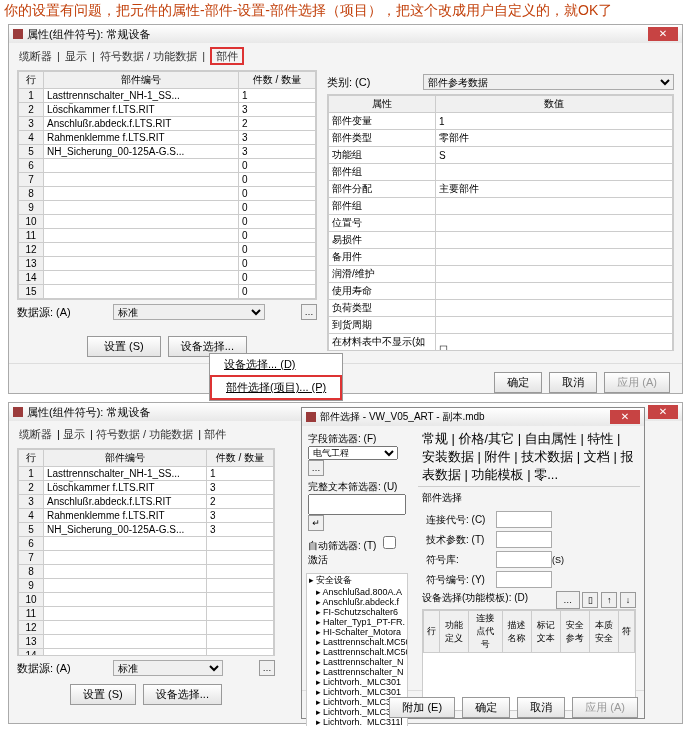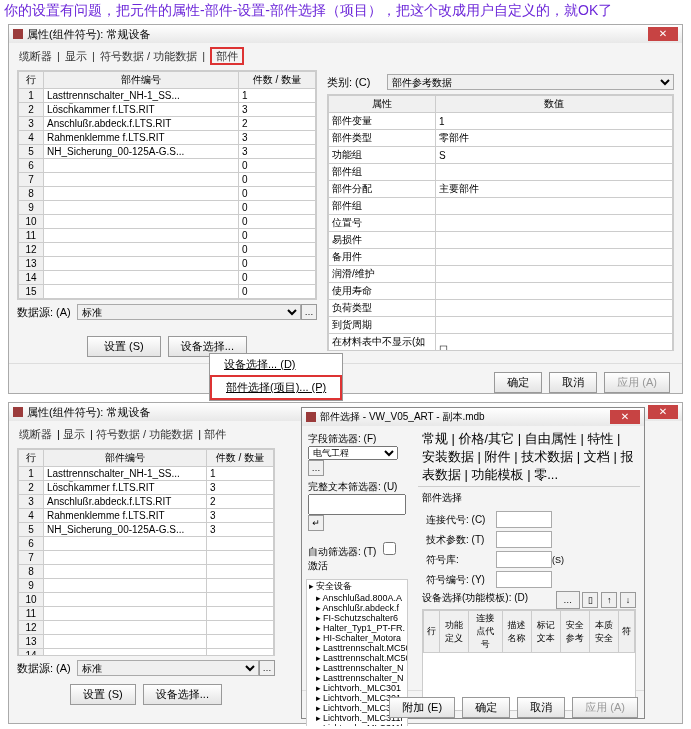--- a/index.html
+++ b/index.html
@@ -5,21 +5,21 @@
 body {
   margin: 0;
   font-family: "Microsoft YaHei", SimSun, sans-serif;
   font-size: 11px;
   background: #fff;
   width: 691px;
 }
 .instruction {
   padding: 2px 4px;
   font-size: 14px;
-  color: #6d28d9;
+  color: #c2410c;
 }
 .window {
   border: 1px solid #aaa;
   margin: 2px 8px 8px 8px;
   background: #f4f4f4;
   position: relative;
 }
 .titlebar {
   height: 18px;
   background: linear-gradient(#fff,#e8e8e8);
@@ -82,20 +82,21 @@
 .rownum {
   width: 18px;
   background: #f0f0f0;
   text-align: center;
 }
 .lbl-row {
   display: flex;
   align-items: center;
   margin: 4px 0;
   font-size: 11px;
+  gap: 36px;
 }
 .lbl-row label { width: 60px; }
 .lbl-row select, .lbl-row input {
   flex: 1;
   font-size: 10px;
   height: 16px;
   border: 1px solid #aaa;
 }
 .btn {
   border: 1px solid #999;
@@ -520,21 +521,21 @@
     </div>
     <div class="popup-body">
       <div style="width:108px; padding:2px;">
         <div class="filter-box">
           <div>字段筛选器: (F)</div>
           <select style="width:90px;font-size:9px;"><option>电气工程</option></select>
           <span class="mini-btn">…</span>
           <div style="margin-top:4px;">完整文本筛选器: (U)</div>
           <input style="width: 90px;">
           <span class="mini-btn">↵</span>
-          <div style="margin-top:8px;">
+          <div style="margin-top:2px;">
             <span>自动筛选器: (T)</span>
             <input type="checkbox" style="">
             <span>激活</span>
           </div>
         </div>
         <div class="tree-pane">
           <div>▸ <span>安全设备</span></div>
           <div id="treeitems">
               <div>&nbsp;&nbsp;▸ Anschlußad.800A.A</div>
               <div>&nbsp;&nbsp;▸ Anschlußr.abdeck.f</div>

